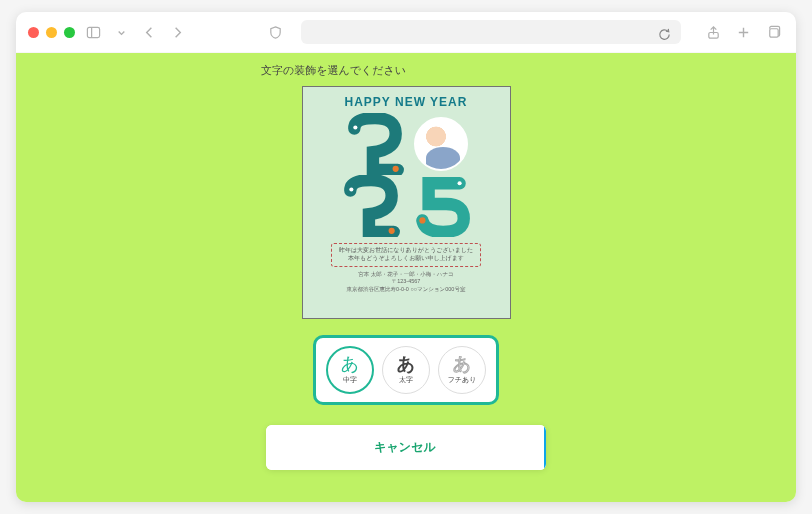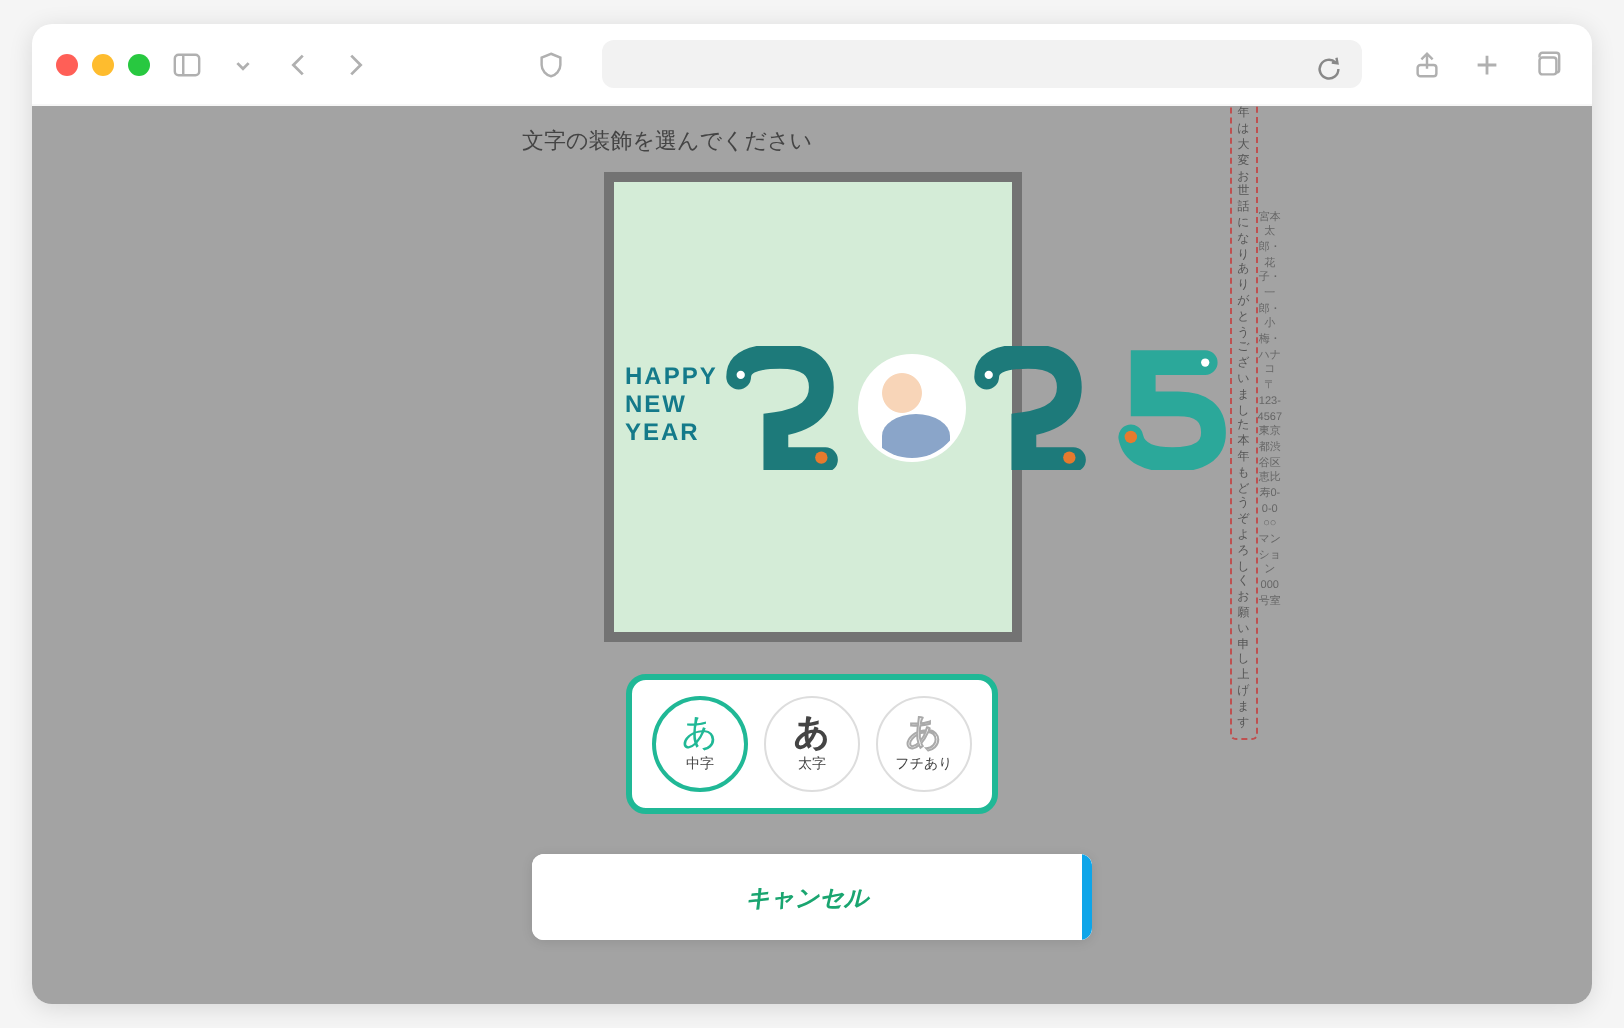--- a/index.html
+++ b/index.html
@@ -9,42 +9,42 @@
 .dots { display: flex; gap: 7px; }
 .dot { width: 11px; height: 11px; border-radius: 50%; }
 .dot.red { background: #ff5f57; }
 .dot.yellow { background: #febc2e; }
 .dot.green { background: #28c840; }
 .tb-btn { color: #b0b0b0; display: inline-flex; align-items: center; justify-content: center; width: 20px; height: 20px; }
 .tb-btn svg { width: 15px; height: 15px; }
 .addr { flex: 1; max-width: 380px; height: 24px; background: #f2f2f2; border-radius: 6px; margin: 0 auto; position: relative; }
 .addr .refresh { position: absolute; right: 6px; top: 4px; color: #888; }
 .tb-right { display: flex; gap: 10px; margin-left: auto; }
-.content { flex: 1; background: #a3a3a3; overflow: auto; display: flex; flex-direction: column; align-items: center; padding: 10px 0 32px; }
+.content { flex: 1; background: #bef264; overflow: auto; display: flex; flex-direction: column; align-items: center; padding: 10px 0 32px; }
 .heading { font-size: 11px; color: #444; align-self: flex-start; margin-left: 245px; margin-bottom: 8px; }
-.card { width: 209px; height: 235px; background: #d4ecd7; border: 5px solid #737373; display: flex; flex-direction: row; align-items: center; padding: 8px 6px; }
+.card { width: 209px; height: 235px; background: #d4ecd7; border: 1px solid #737373; display: flex; flex-direction: column; align-items: center; padding: 8px 6px; }
 .hny { font-size: 12px; font-weight: 700; color: #147a8a; letter-spacing: 1px; margin-bottom: 4px; }
 .numrow { display: flex; align-items: center; justify-content: center; gap: 8px; position: relative; }
 .numblock { width: 62px; height: 62px; position: relative; }
 .numblock svg { width: 100%; height: 100%; }
 .photo { width: 54px; height: 54px; border-radius: 50%; background: radial-gradient(circle at 40% 35%, #f8d5b8 0 22%, #fff 23% 100%); border: 2px solid #fff; position: relative; overflow: hidden; }
 .photo::after { content: ""; position: absolute; bottom: 0; left: 10px; width: 34px; height: 22px; background: #8aa5c9; border-radius: 50% 50% 0 0; }
 .msgbox { margin-top: 6px; width: 150px; border: 1px dashed #bf5050; border-radius: 3px; padding: 3px; font-size: 6px; text-align: center; color: #555; line-height: 1.3; }
 .msgbox .l1 { font-size: 6px; }
 .captions { margin-top: 4px; font-size: 5.5px; color: #666; text-align: center; line-height: 1.4; }
 .options { margin-top: 16px; background: #fff; border: 3px solid #20b896; border-radius: 10px; padding: 8px 10px; display: flex; gap: 8px; }
 .opt { width: 48px; height: 48px; border-radius: 50%; background: #fff; border: 1px solid #ddd; display: flex; flex-direction: column; align-items: center; justify-content: center; cursor: pointer; font-size: 7px; color: #444; }
 .opt.selected { border: 2px solid #20b896; }
 .opt .glyph { font-size: 18px; line-height: 1; }
 .opt.selected .glyph { color: #20b896; }
 .opt.outline .glyph { color: #fff; -webkit-text-stroke: 1px #aaa; }
 .opt .lbl { margin-top: 2px; }
 .actions { margin-top: 20px; display: flex; width: 280px; background: #fff; border-radius: 6px; box-shadow: 0 1px 6px rgba(0,0,0,0.1); overflow: hidden; }
 .actions button { flex: 1; padding: 14px 0; background: #fff; border: none; font-size: 12px; font-weight: 600; cursor: pointer; }
-.actions button:first-child { border-right: 5px solid #0ea5e9; color: #333; font-style: italic; }
+.actions button:first-child { border-right: 2px solid #0ea5e9; color: #333; }
 .actions button:last-child { color: #1aa570; }
 </style>
 </head>
 <body>
 
 <div class="window">
   <div class="titlebar">
     <div class="dots">
       <div class="dot red"></div>
       <div class="dot yellow"></div>

